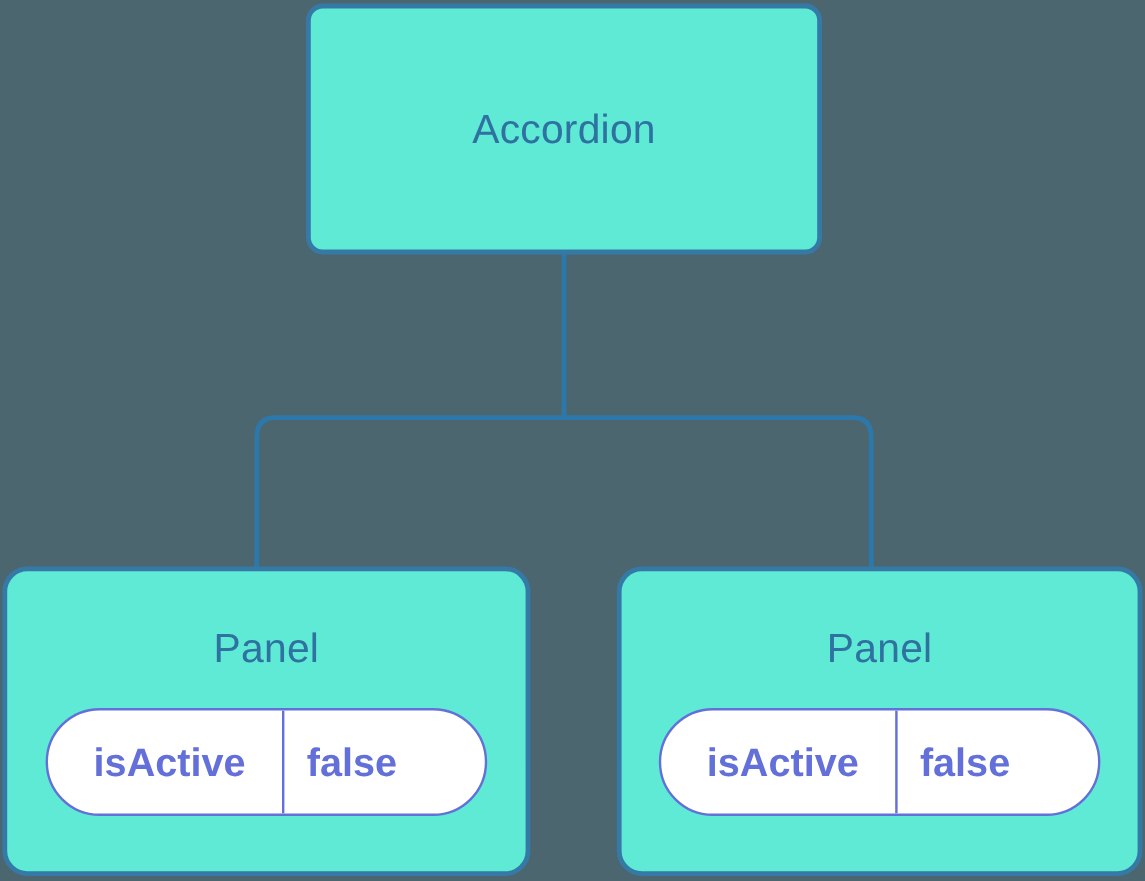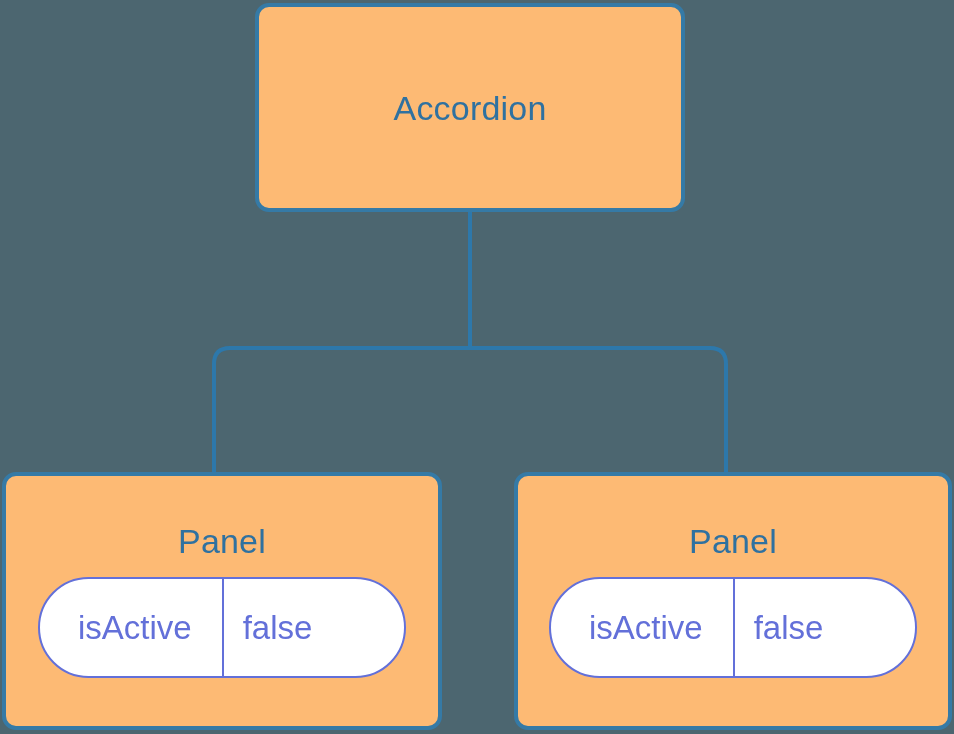--- a/index.html
+++ b/index.html
@@ -30,21 +30,21 @@
     width: 954px;
     height: 734px;
     z-index: 1;
     pointer-events: none;
   }
 
   
   .node {
     position: absolute;
     z-index: 2;
-    background: #fdba74;
+    background: #5eead4;
     border: 4px solid #357aa6;
     border-radius: 14px;
     box-sizing: border-box;
     display: flex;
     flex-direction: column;
     align-items: center;
   }
 
   .node-title {
     color: #2f71a0;
@@ -62,45 +62,47 @@
     width: 430px;
     height: 209px;
     justify-content: center;
   }
 
   
   .node-panel {
     top: 472px;
     height: 258px;
     justify-content: flex-start;
+    border-radius: 21px;
   }
   .node-panel .node-title {
     margin-top: 48px;
   }
 
   #node-panel-left {
     left: 2px;
     width: 440px;
   }
   #node-panel-right {
     left: 514px;
     width: 438px;
   }
 
   
   .prop-pill {
-    margin-top: 19px;
-    height: 101px;
+    margin-top: 32px;
+    height: 90px;
     border: 2px solid #6370d9;
     border-radius: 52px;
     box-sizing: border-box;
     display: flex;
     align-items: stretch;
     background: #ffffff;
     overflow: hidden;
+    font-weight: bold;
   }
   .prop-key,
   .prop-val {
     display: flex;
     align-items: center;
     justify-content: center;
     color: #6370d9;
     font-size: 33px;
     line-height: 1;
     white-space: nowrap;

